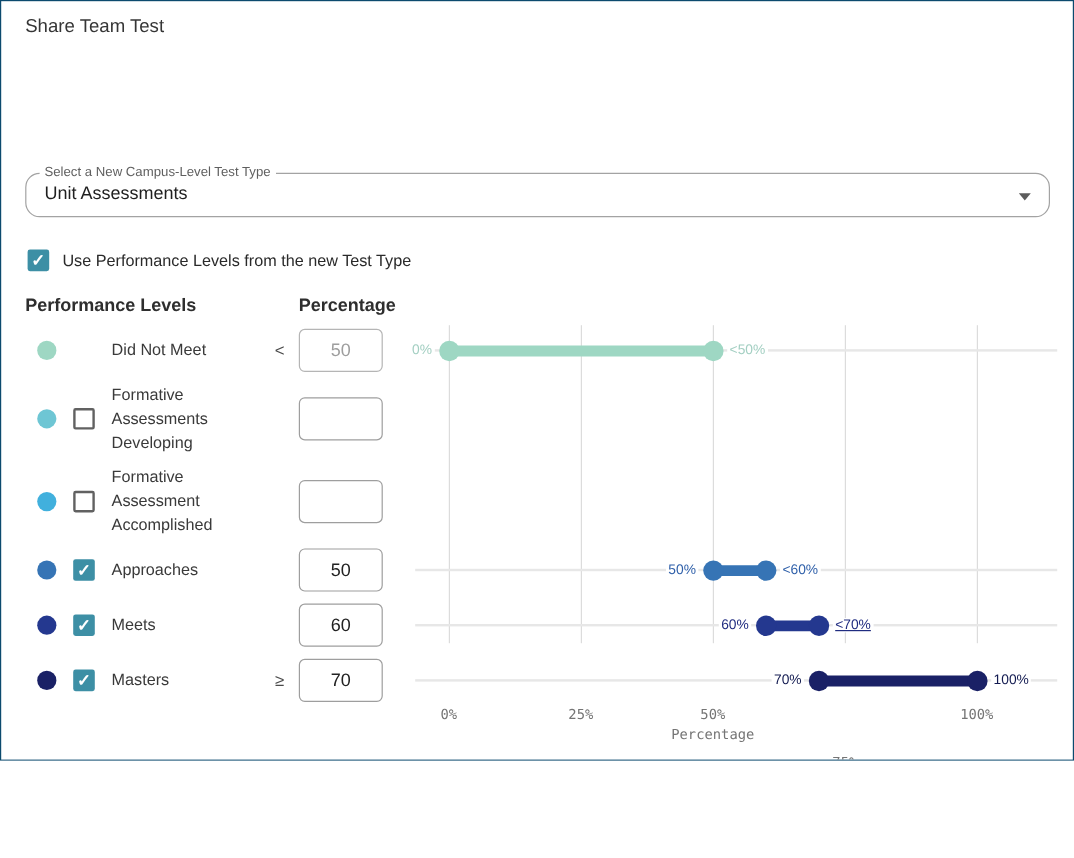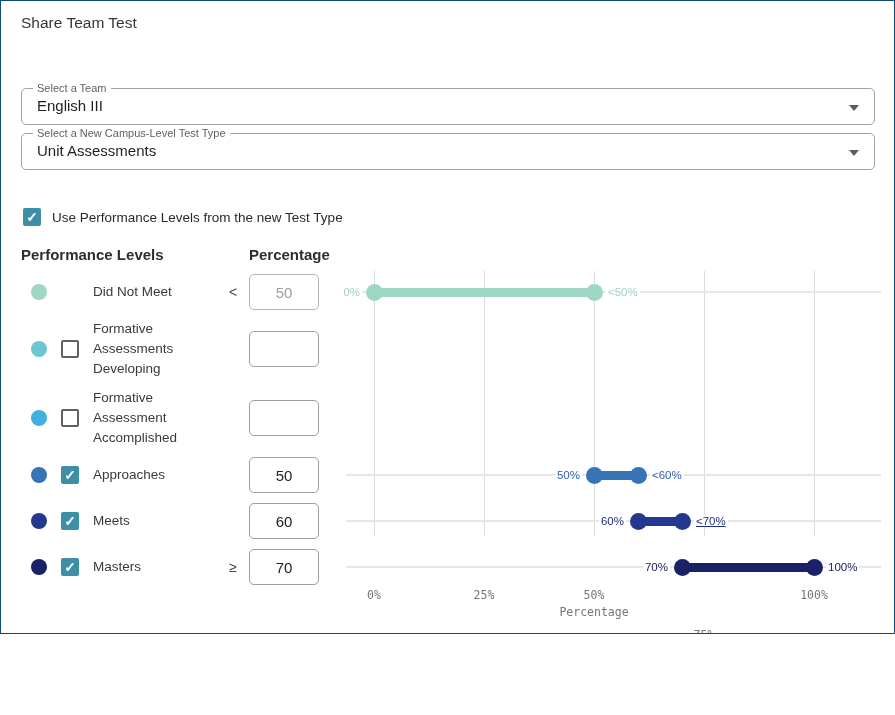--- a/index.html
+++ b/index.html
@@ -22,21 +22,21 @@
   }
   .select-field .fvalue{
     position:absolute;left:15px;top:8px;font-size:15px;color:#1f1f1f;
   }
   .select-field .arrow{
     position:absolute;right:15px;top:16px;width:0;height:0;
     border-left:5px solid transparent;border-right:5px solid transparent;
     border-top:6px solid #5c5c5c;
   }
   #team-select{top:87px;}
-  #type-select{top:132px;}
+  #type-select{top:143px;border-radius:12px;}
 
   .checkbox-row{position:absolute;left:22px;top:207px;display:flex;align-items:center;}
   .cb{
     width:18px;height:18px;border-radius:2px;flex:0 0 18px;
     display:flex;align-items:center;justify-content:center;cursor:pointer;
   }
   .cb.checked{background:#3d8fa5;}
   .cb.checked .tick{color:#fff;font-size:14px;font-weight:bold;line-height:1;}
   .cb.unchecked{background:#fff;border:2px solid #616161;}
   .checkbox-row .cb-label{margin-left:11px;font-size:13.5px;color:#2a2a2a;}
@@ -87,25 +87,20 @@
   }
   .btn.cancel{color:#14532d;margin-right:14px;}
   .btn.convert{color:#3492b4;}
 </style>
 </head>
 <body>
 
 <div class="dialog">
   <div class="title">Share Team Test</div>
 
-  <div class="select-field" id="team-select">
-    <span class="flabel">Select a Team</span>
-    <span class="fvalue">English III</span>
-    <span class="arrow"></span>
-  </div>
 
   <div class="select-field" id="type-select">
     <span class="flabel">Select a New Campus-Level Test Type</span>
     <span class="fvalue">Unit Assessments</span>
     <span class="arrow"></span>
   </div>
 
   <div class="checkbox-row">
     <div class="cb checked">
       <span class="tick">✓</span>

